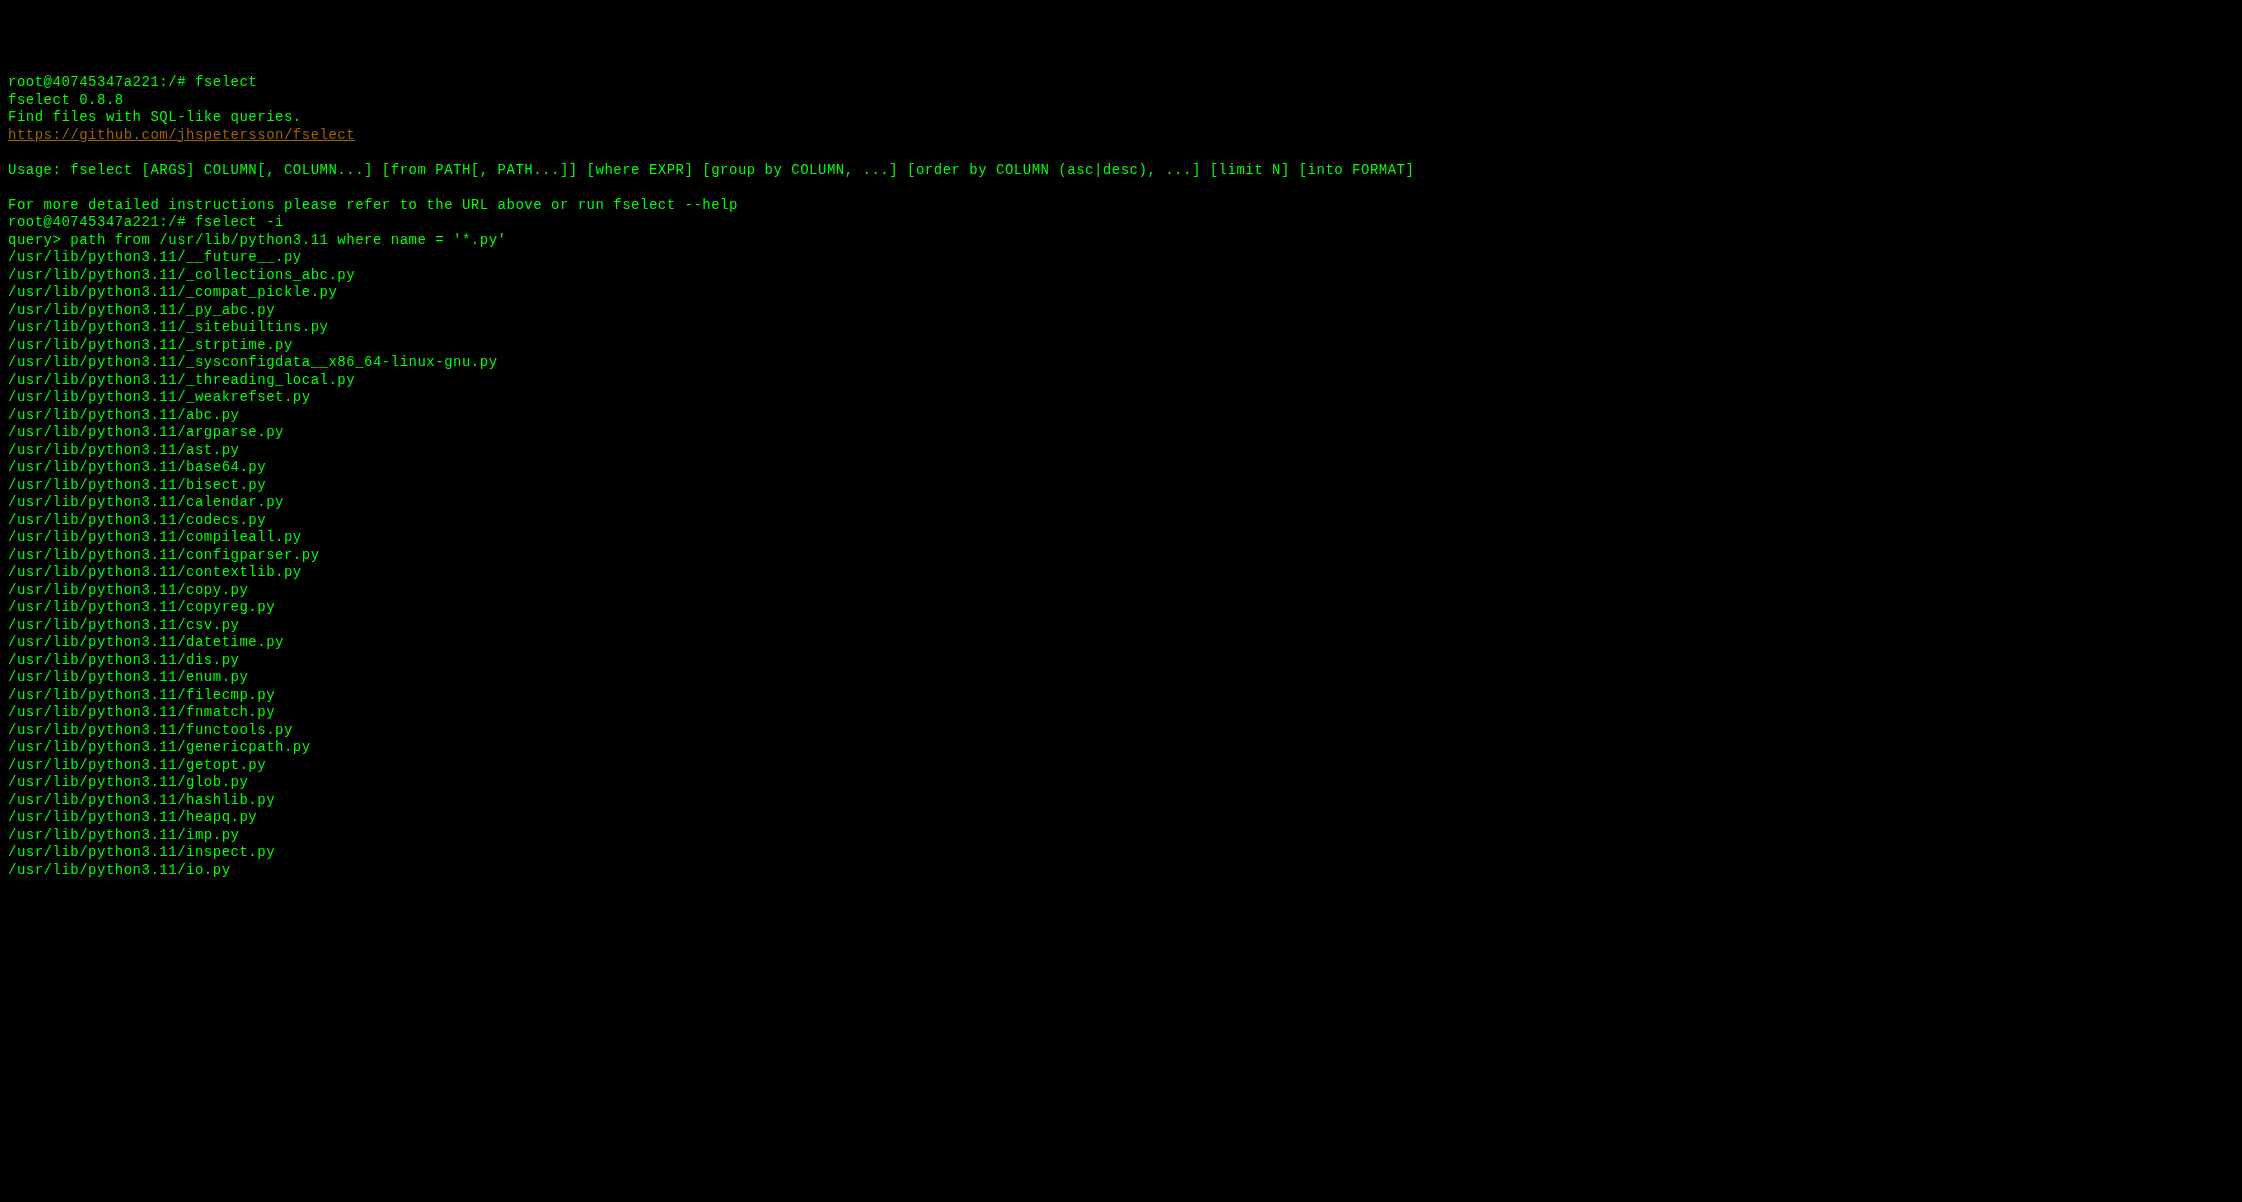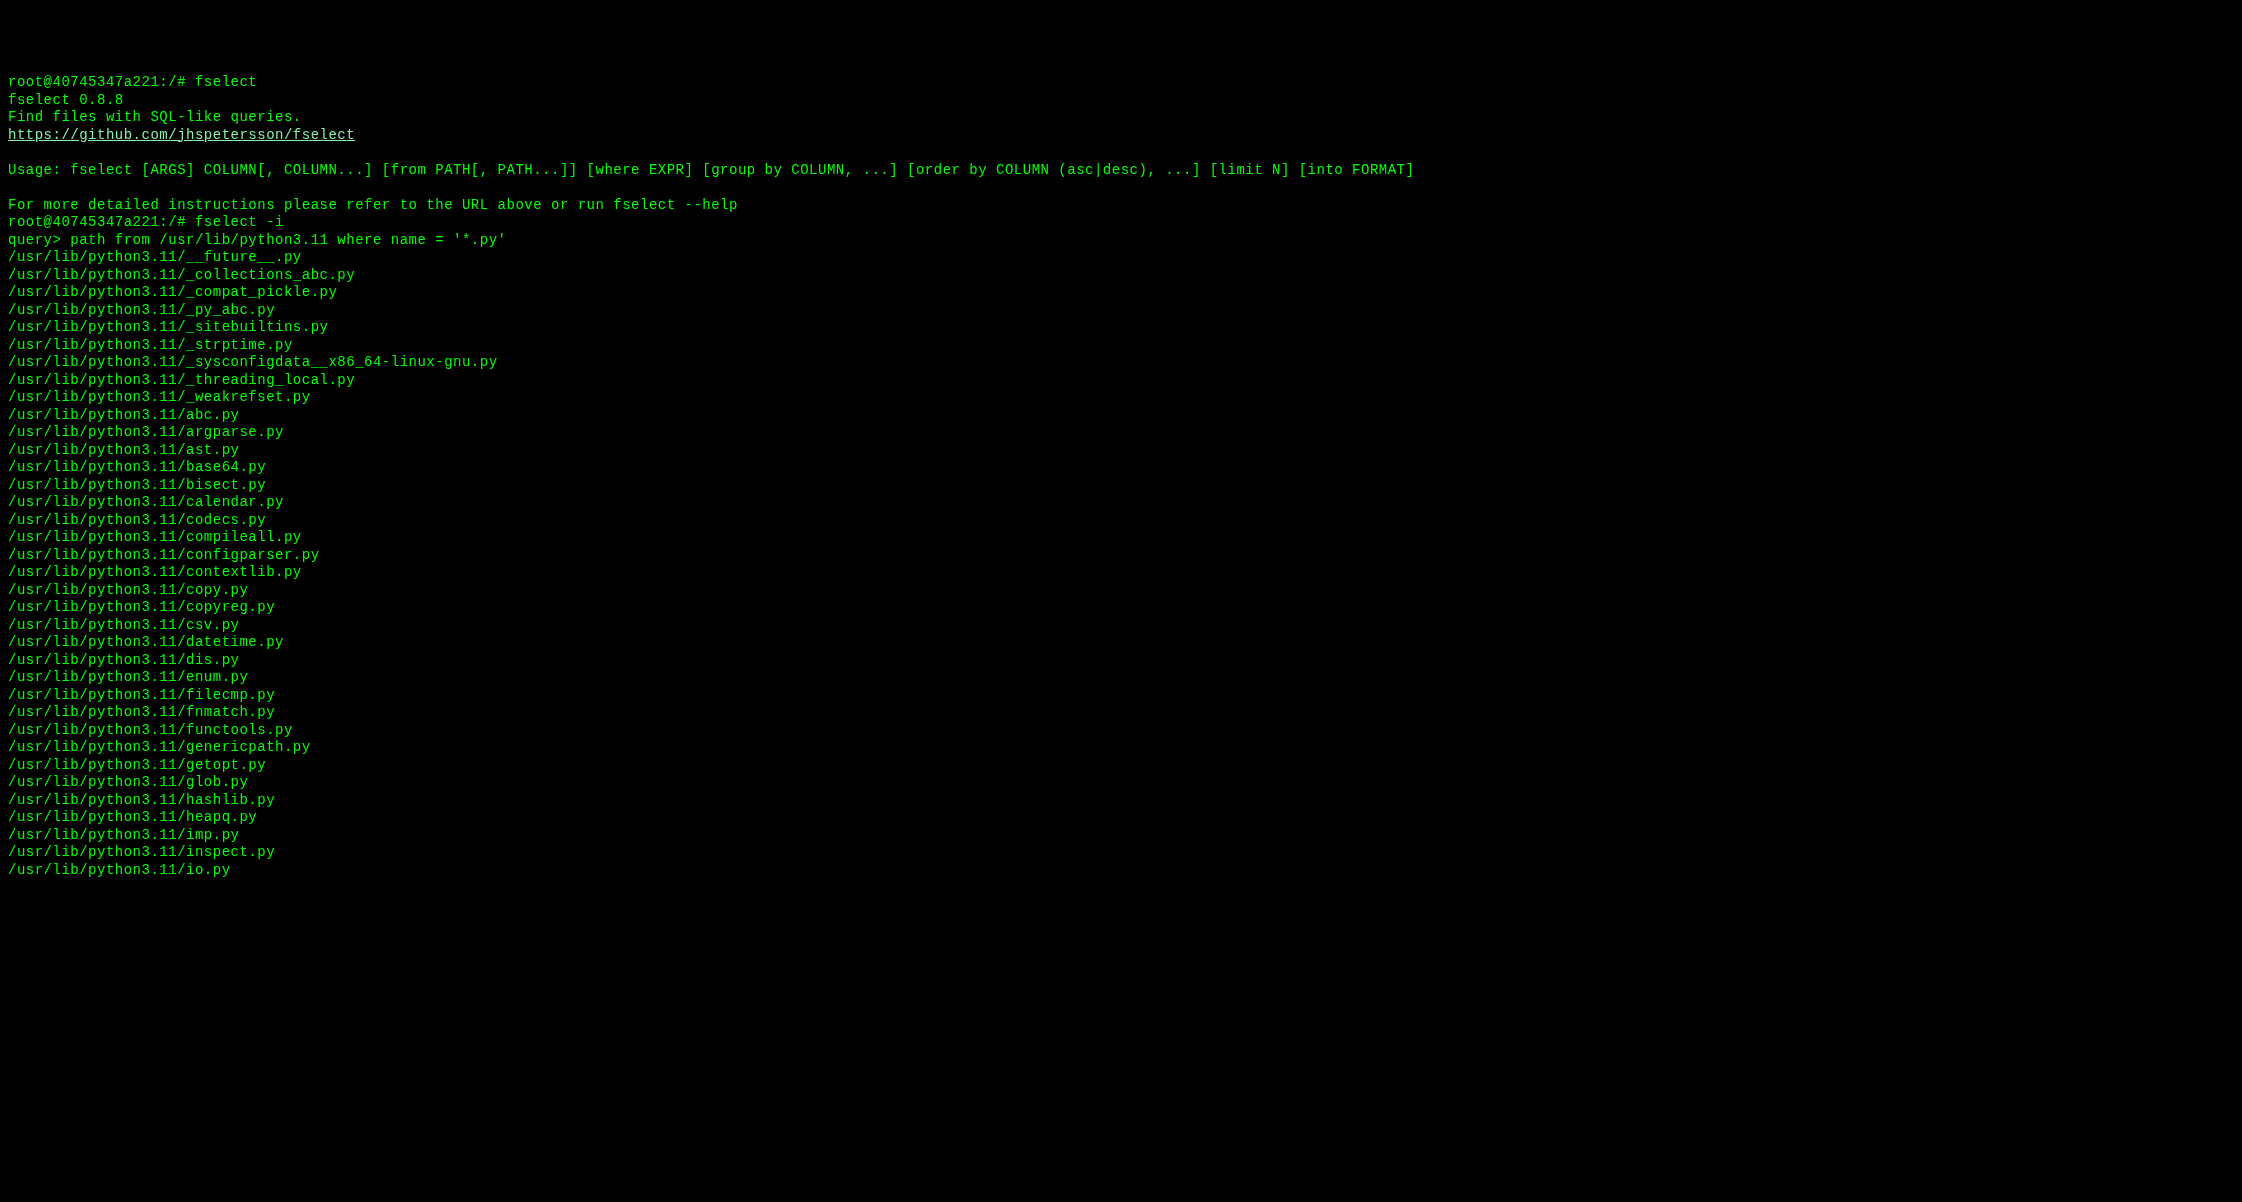--- a/index.html
+++ b/index.html
@@ -14,21 +14,21 @@
       font-size: 14px;
       line-height: 17.5px;
       padding: 4px 8px;
       letter-spacing: 0.5px;
       white-space: pre;
     }
     .line {
       display: block;
     }
     .link {
-      color: #86efac;
+      color: #a16207;
       text-decoration: underline;
       cursor: pointer;
     }
     .empty-line {
       height: 17.5px;
     }
   </style>
 </head>
 <body>
 

